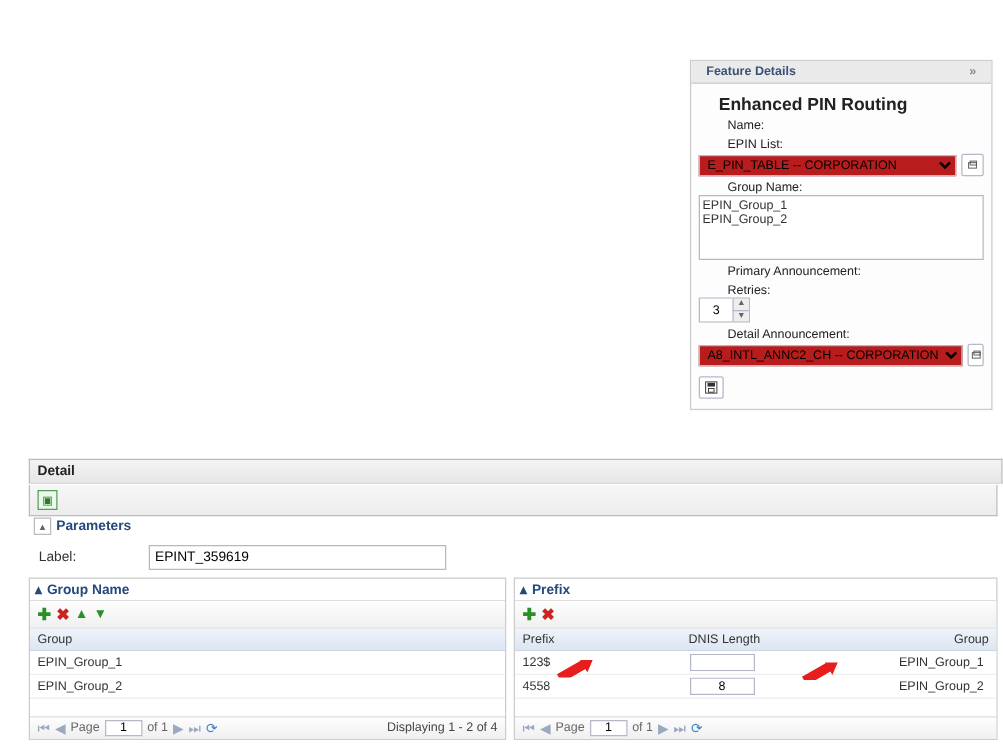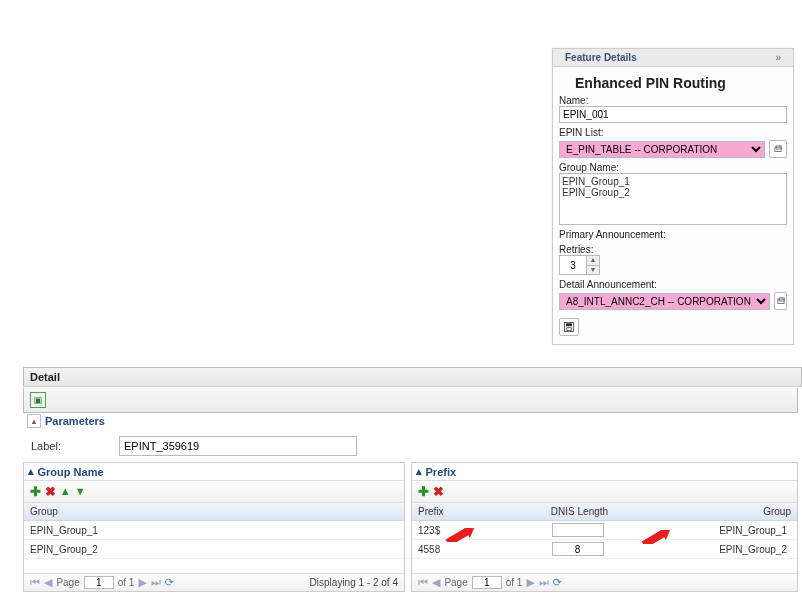--- a/index.html
+++ b/index.html
@@ -44,40 +44,41 @@
   .feature-panel h2 {
     font-size: 14px;
     margin: 2px 0 4px 16px;
     font-weight: bold;
     color: #222;
   }
   .fld-label {
     font-size: 10px;
     color: #222;
     margin-top: 4px;
+    margin-left: 23px;
   }
   .fld-text {
     width: 100%;
     box-sizing: border-box;
     font-size: 10px;
     padding: 2px 3px;
     border: 1px solid #b5b8c8;
   }
   .fld-row {
     display: flex;
     align-items: center;
     gap: 4px;
     margin-top: 2px;
   }
   .fld-select {
     flex: 1;
     font-size: 10px;
     padding: 1px 2px;
     border: 1px solid #b5b8c8;
-    background: #f9a8d4;
+    background: #b91c1c;
   }
   .icon-btn {
     width: 16px;
     height: 16px;
     border: 1px solid #b5b8c8;
     border-radius: 2px;
     background: #fff;
     display: inline-flex;
     align-items: center;
     justify-content: center;
@@ -350,21 +351,20 @@
 
 <div class="feature-panel">
   <div class="titlebar">
     <span>Feature Details</span>
     <span class="tb-close">»</span>
   </div>
   <div class="inner">
     <h2>Enhanced PIN Routing</h2>
 
     <div class="fld-label">Name:</div>
-    <input class="fld-text" type="text" value="EPIN_001" style="">
 
     <div class="fld-label">EPIN List:</div>
     <div class="fld-row">
       <select class="fld-select">
         <option>E_PIN_TABLE -- CORPORATION</option>
       </select>
       <span class="icon-btn">
         <svg viewBox="0 0 16 16" width="10" height="10">
             <rect x="3" y="5" width="10" height="7" fill="none" stroke="#555" stroke-width="1.2"></rect>
             <rect x="5" y="3" width="8" height="5" fill="none" stroke="#555" stroke-width="1.2"></rect>

